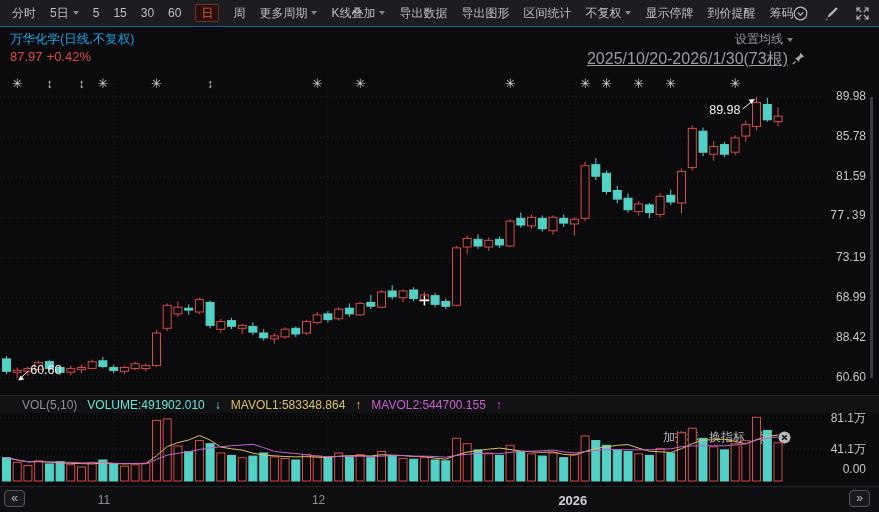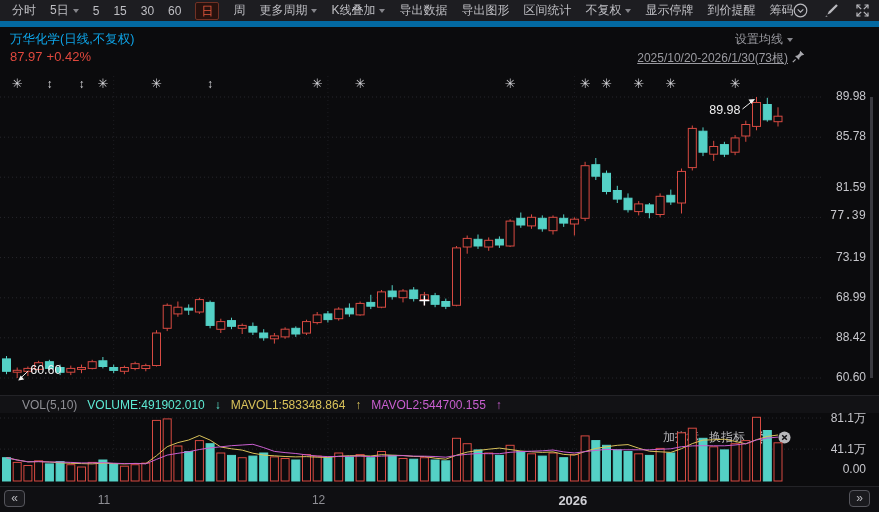--- a/index.html
+++ b/index.html
@@ -2,35 +2,35 @@
 <html><head>
 <meta charset="utf-8">
 <style>
   * { box-sizing: border-box; margin: 0; padding: 0; }
   html,body { width:879px; height:512px; background:#0b0b0d; overflow:hidden;
     font-family:"Liberation Sans","DejaVu Sans",sans-serif; }
   .app { position:absolute; top:0; left:0; width:879px; height:512px; background:#0b0b0d; }
 
   
   .toolbar { position:absolute; top:0; left:0; width:879px; height:27px; background:#1d1d21;
-    border-bottom:6px solid #0369a1; display:flex; align-items:center; padding:0 12px; }
+    border-bottom:1px solid #0369a1; display:flex; align-items:center; padding:0 12px; }
   .tb-items { display:flex; align-items:center; gap:14px; }
   .tb-item { font-size:12px; color:#bfbfc4; white-space:nowrap; cursor:pointer; display:flex; align-items:center; }
   .tb-item.active { color:#e2563c; border:1px solid #713125; background:#27120e; border-radius:2px; padding:0 5px; line-height:16px; }
   .caret { width:0; height:0; border-left:3.5px solid transparent; border-right:3.5px solid transparent;
     border-top:4px solid #85858b; display:inline-block; margin-left:4px; }
   .tb-icons { margin-left:auto; display:flex; align-items:center; gap:16px; }
   .tb-icons svg { display:block; cursor:pointer; }
 
   
   .symbol-name { position:absolute; left:10px; top:31px; font-size:12.5px; color:#0ea5e9; }
   .price-row { position:absolute; left:10px; top:49px; font-size:13px; color:#e0483d; display:flex; gap:4px; }
   .ma-setting { position:absolute; right:86px; top:31px; font-size:12px; color:#9b9ba1; display:flex; align-items:center; cursor:pointer; }
   .range-row { position:absolute; right:74px; top:49px; display:flex; align-items:center; gap:4px; }
-  .range-label { font-size:12px; color:#9a9aa0; text-decoration:underline; cursor:pointer; }
+  .range-label { font-size:16px; color:#9a9aa0; text-decoration:underline; cursor:pointer; }
 
   
   #candle-svg { position:absolute; top:62px; left:0; }
   #vol-svg { position:absolute; top:412px; left:0; }
   .p-label, .v-label { position:absolute; right:13px; font-size:12px; color:#c6c6cb; }
   .x-label { position:absolute; top:492px; width:44px; font-size:12px; color:#8e8e94; }
   .x-label.year { color:#d0d0d5; font-size:13px; }
 
   
   .vol-header { position:absolute; top:395px; left:0; width:879px; height:18px; background:#121215;
@@ -308,21 +308,21 @@
         <line x1="28.2" y1="309.0" x2="20.2" y2="316.5" stroke="#f0f0f0" stroke-width="1"></line>
         <path d="M18.2 318.5 l6 -1 l-3.5 -4 z" fill="#f0f0f0"></path>
         <text x="740.5" y="52.0" text-anchor="end" font-size="12.5" fill="#f0f0f0">89.98</text>
         <line x1="742.5" y1="47.0" x2="752.5" y2="39.0" stroke="#f0f0f0" stroke-width="1"></line>
         <path d="M755.0 37.0 l-6.5 0.5 l3 4.5 z" fill="#f0f0f0"></path>
       </g>
     </svg>
   <div id="price-labels">
       <div class="p-label" style="top: 89px;">89.98</div>
       <div class="p-label" style="top: 129.17px;">85.78</div>
-      <div class="p-label" style="top: 169.245px; margin-top: 11px;">81.59</div>
+      <div class="p-label" style="top: 169.245px;">81.59</div>
       <div class="p-label" style="top: 209.415px; font-family: Liberation Mono, monospace;">77.39</div>
       <div class="p-label" style="top: 249.585px;">73.19</div>
       <div class="p-label" style="top: 289.755px;">68.99</div>
       <div class="p-label" style="top: 329.83px;">88.42</div>
       <div class="p-label" style="top: 370px;">60.60</div>
     </div>
 
   <div class="vol-header">
     <span class="vh-dim">VOL(5,10)</span>
     <span class="vh-vol">VOLUME:491902.010</span>

